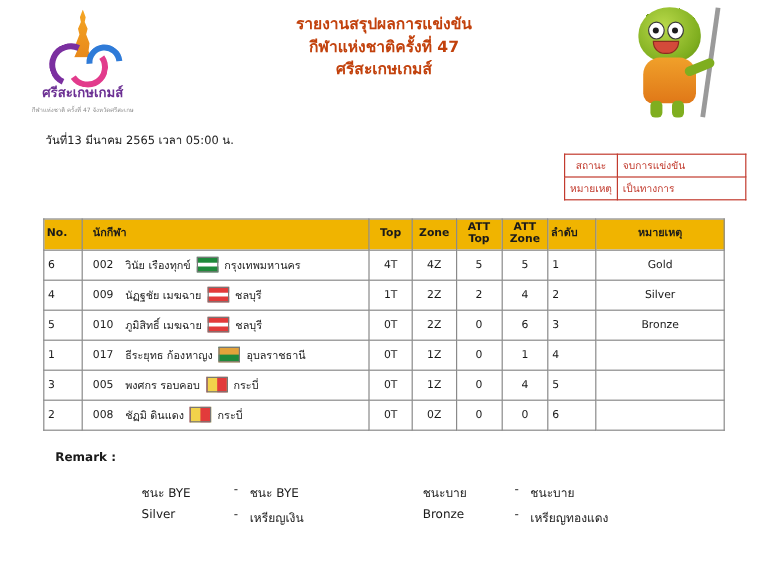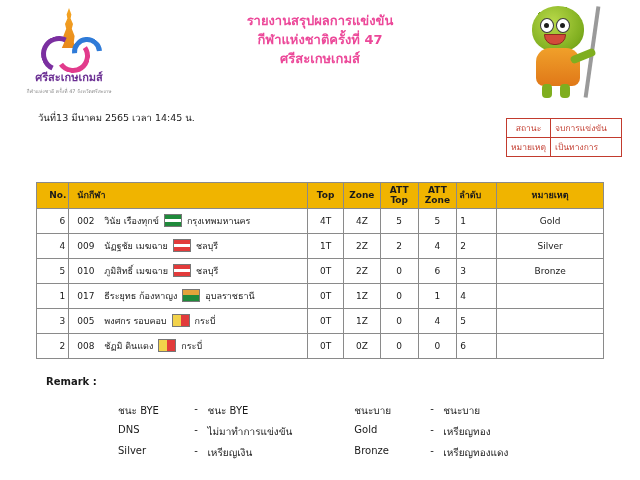--- a/index.html
+++ b/index.html
@@ -78,21 +78,21 @@
     position: absolute;
     left: 150px;
     top: 12px;
     width: 340px;
     text-align: center;
     line-height: 1.45;
   }
   .title-block div {
     font-size: 13px;
     font-weight: bold;
-    color: #ec4899;
+    color: #c2410c;
   }
 
   .mascot {
     position: absolute;
     right: 18px;
     top: 2px;
     width: 110px;
     height: 98px;
   }
   .m-pole {
@@ -194,22 +194,22 @@
     left: 38px;
     top: 110px;
     line-height: 1.75;
     font-size: 9.5px;
     color: #1a1a1a;
   }
 
   .status-box {
     position: absolute;
     right: 18px;
-    top: 118px;
-    width: 116px;
+    top: 128px;
+    width: 152px;
     border-collapse: collapse;
     font-size: 8.5px;
   }
   .status-box td {
     border: 1px solid #c23b2e;
     padding: 2px 4px;
     color: #c23b2e;
     white-space: nowrap;
   }
   .status-box td.k {
@@ -233,21 +233,21 @@
     color: #1a1a1a;
     padding: 2px 2px;
     line-height: 1.15;
   }
   .results td {
     border: 1px solid #8a8a8a;
     padding: 3px 3px;
     background: #ffffff;
     height: 18px;
   }
-  .c-no { width: 26px; text-align: right; }
+  .c-no { width: 26px; text-align: left; }
   .c-athlete { width: 230px; text-align: left; padding-left: 8px !important; }
   .c-top { width: 30px; text-align: center; }
   .c-zone { width: 30px; text-align: center; }
   .c-atop { width: 32px; text-align: center; }
   .c-azone { width: 32px; text-align: center; }
   .c-rank { width: 34px; text-align: left; }
   .c-remark { width: 104px; text-align: center; }
 
   .athlete-line {
     display: flex;
@@ -329,21 +329,21 @@
     <div class="m-eye r"></div>
     <div class="m-mouth"></div>
     <div class="m-body"></div>
     <div class="m-arm"></div>
     <div class="m-leg l"></div>
     <div class="m-leg r"></div>
   </div>
 </div>
 
 <div class="meta">
-  <div>วันที่13 มีนาคม 2565 เวลา 14:45 น.</div>
+  <div>วันที่13 มีนาคม 2565 เวลา 05:00 น.</div>
 </div>
 
 <table class="status-box">
   <tbody>
       <tr>
     <td class="k">สถานะ</td>
     <td>จบการแข่งขัน</td>
   </tr>
   <tr>
     <td class="k">หมายเหตุ</td>
@@ -489,28 +489,20 @@
   <tbody>
       <tr>
     <td class="lg-k">ชนะ BYE</td>
     <td class="lg-d">-</td>
     <td class="lg-v">ชนะ BYE</td>
     <td class="lg-k">ชนะบาย</td>
     <td class="lg-d">-</td>
     <td class="lg-v">ชนะบาย</td>
   </tr>
   <tr>
-    <td class="lg-k">DNS</td>
-    <td class="lg-d">-</td>
-    <td class="lg-v">ไม่มาทำการแข่งขัน</td>
-    <td class="lg-k">Gold</td>
-    <td class="lg-d">-</td>
-    <td class="lg-v">เหรียญทอง</td>
-  </tr>
-  <tr>
     <td class="lg-k">Silver</td>
     <td class="lg-d">-</td>
     <td class="lg-v">เหรียญเงิน</td>
     <td class="lg-k">Bronze</td>
     <td class="lg-d">-</td>
     <td class="lg-v">เหรียญทองแดง</td>
   </tr>
 </tbody>
   </table>
 

